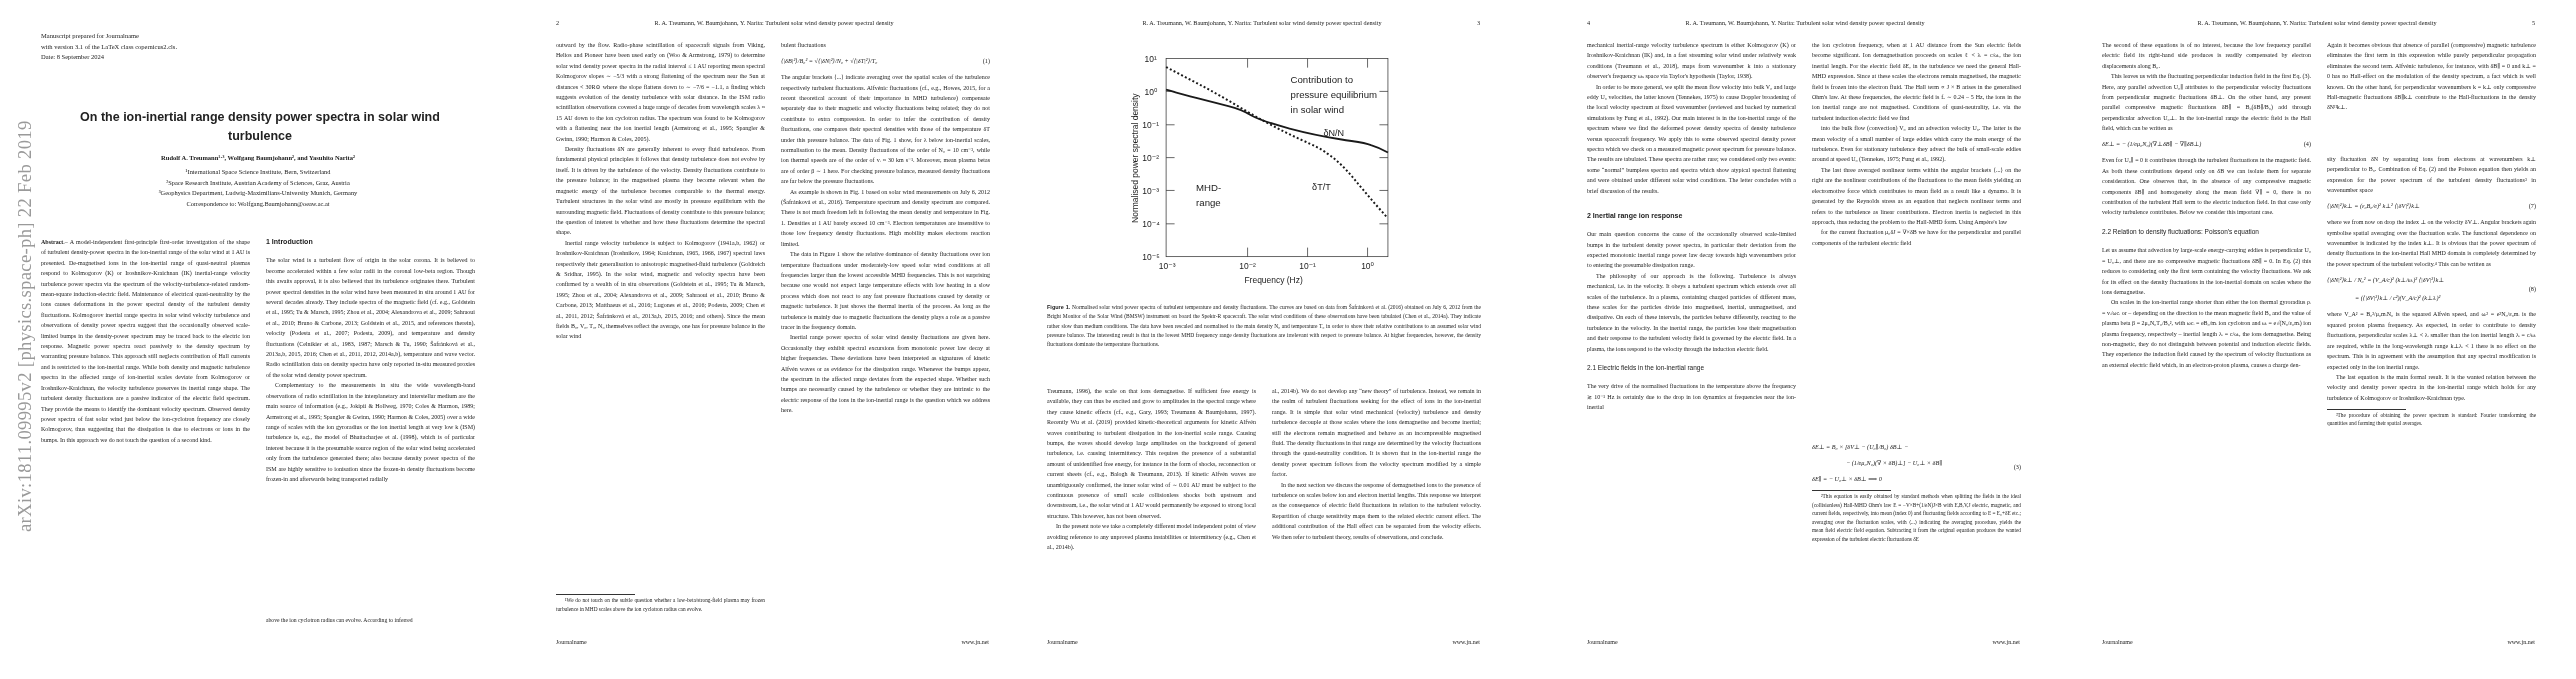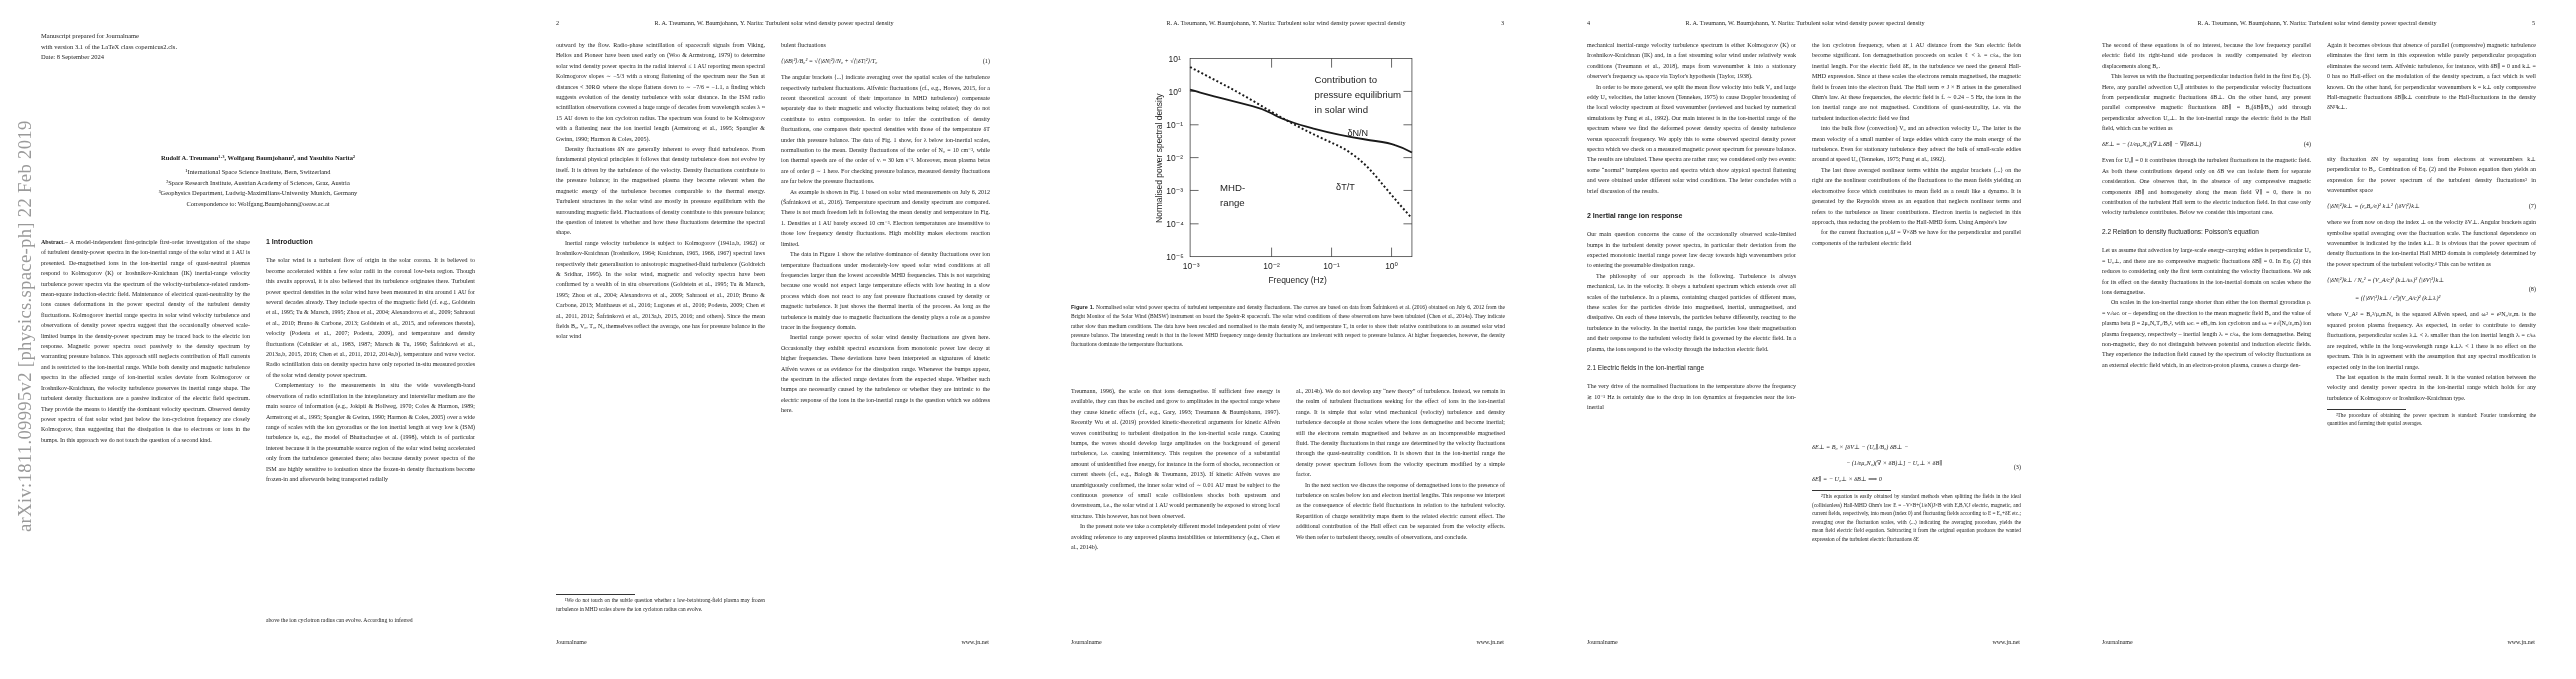--- a/index.html
+++ b/index.html
@@ -1,19 +1,19 @@
 <!DOCTYPE html>
 <html style="font-size:9px"><head>
 <meta charset="utf-8">
 <style>
   * { box-sizing: border-box; margin: 0; padding: 0; }
   html, body { width: 2576px; height: 679px; background: #ffffff; overflow: hidden; }
   body { font-family: "Liberation Serif", "DejaVu Serif", serif; color: #1a1a1a; position: relative; }
   .page { position: absolute; top: 0; width: 515px; height: 679px; background: #fff; }
-  .p1 { left: 0; } .p2 { left: 515px; } .p3 { left: 1030px; } .p4 { left: 1546px; } .p5 { left: 2061px; }
+  .p1 { left: 0; } .p2 { left: 515px; } .p3 { left: 1006px; } .p4 { left: 1546px; } .p5 { left: 2061px; }
   .running-head { position: absolute; top: 19px; left: 41px; right: 41px; font-size: 6.2px; display: flex; justify-content: space-between; }
   .running-head .center { flex: 1; text-align: center; }
   .footer { position: absolute; top: 639px; left: 41px; right: 41px; font-size: 6px; display: flex; justify-content: space-between; }
   .col { position: absolute; width: 209px; font-size: 6px; line-height: 10.4px; text-align: justify; hyphens: auto; }
   .col.left { left: 41px; } .col.right { left: 266px; }
   .col p { margin-bottom: 0; }
   .col p + p { text-indent: 9px; }
   .sec-head { font-family: "Liberation Sans", "DejaVu Sans", sans-serif; font-weight: bold; font-size: 7px; margin: 8px 0 8px; text-align: left; }
   .subsec-head { font-family: "Liberation Sans", "DejaVu Sans", sans-serif; font-size: 6.5px; margin: 9px 0 8px; text-align: left; }
   .eq { display: flex; justify-content: space-between; align-items: center; margin: 5.7px 0; font-style: italic; font-size: 6.2px; }
@@ -41,20 +41,21 @@
   <div class="manuscript-info">
     <div>Manuscript prepared for Journalname</div>
     <div>with version 3.1 of the LaTeX class copernicus2.cls.</div>
     <div>Date: 8 September 2024</div>
   </div>
 
   <div class="arxiv-stamp">
     <span>arXiv:1811.09995v2  [physics.space-ph]  22 Feb 2019</span>
   </div>
 
+  <h1 class="title">On the ion-inertial range density power spectra in solar wind turbulence</h1>
   <div class="authors">Rudolf A. Treumann¹·³, Wolfgang Baumjohann², and Yasuhito Narita²</div>
   <div class="affils">
     <div>¹International Space Science Institute, Bern, Switzerland</div>
     <div>²Space Research Institute, Austrian Academy of Sciences, Graz, Austria</div>
     <div>³Geophysics Department, Ludwig-Maximilians-University Munich, Germany</div>
     <div style="font-style:normal">Correspondence to: Wolfgang.Baumjohann@oeaw.ac.at</div>
   </div>
 
   <div class="col left" style="top:237px; height:396px; overflow:hidden;">
     <p><b>Abstract</b><span>.– A model-independent first-principle first-order investigation of the shape of turbulent density-power spectra in the ion-inertial range of the solar wind at 1 AU is presented. De-magnetised ions in the ion-inertial range of quasi-neutral plasmas respond to Kolmogorov (K) or Iroshnikov-Kraichnan (IK) inertial-range velocity turbulence power spectra via the spectrum of the velocity-turbulence-related random-mean-square induction-electric field. Maintenance of electrical quasi-neutrality by the ions causes deformations in the power spectral density of the turbulent density fluctuations. Kolmogorov inertial range spectra in solar wind velocity turbulence and observations of density power spectra suggest that the occasionally observed scale-limited bumps in the density-power spectrum may be traced back to the electric ion response. Magnetic power spectra react passively to the density spectrum by warranting pressure balance. This approach still neglects contribution of Hall currents and is restricted to the ion-inertial range. While both density and magnetic turbulence spectra in the affected range of ion-inertial scales deviate from Kolmogorov or Iroshnikov-Kraichnan, the velocity turbulence preserves its inertial range shape. The turbulent density fluctuations are a passive indicator of the electric field spectrum. They provide the means to identify the dominant velocity spectrum. Observed density power spectra of fast solar wind just below the ion-cyclotron frequency are closely Kolmogorov, thus suggesting that the dissipation is due to electrons or ions in the bumps. In this approach we do not touch the question of a second kind.</span></p>

